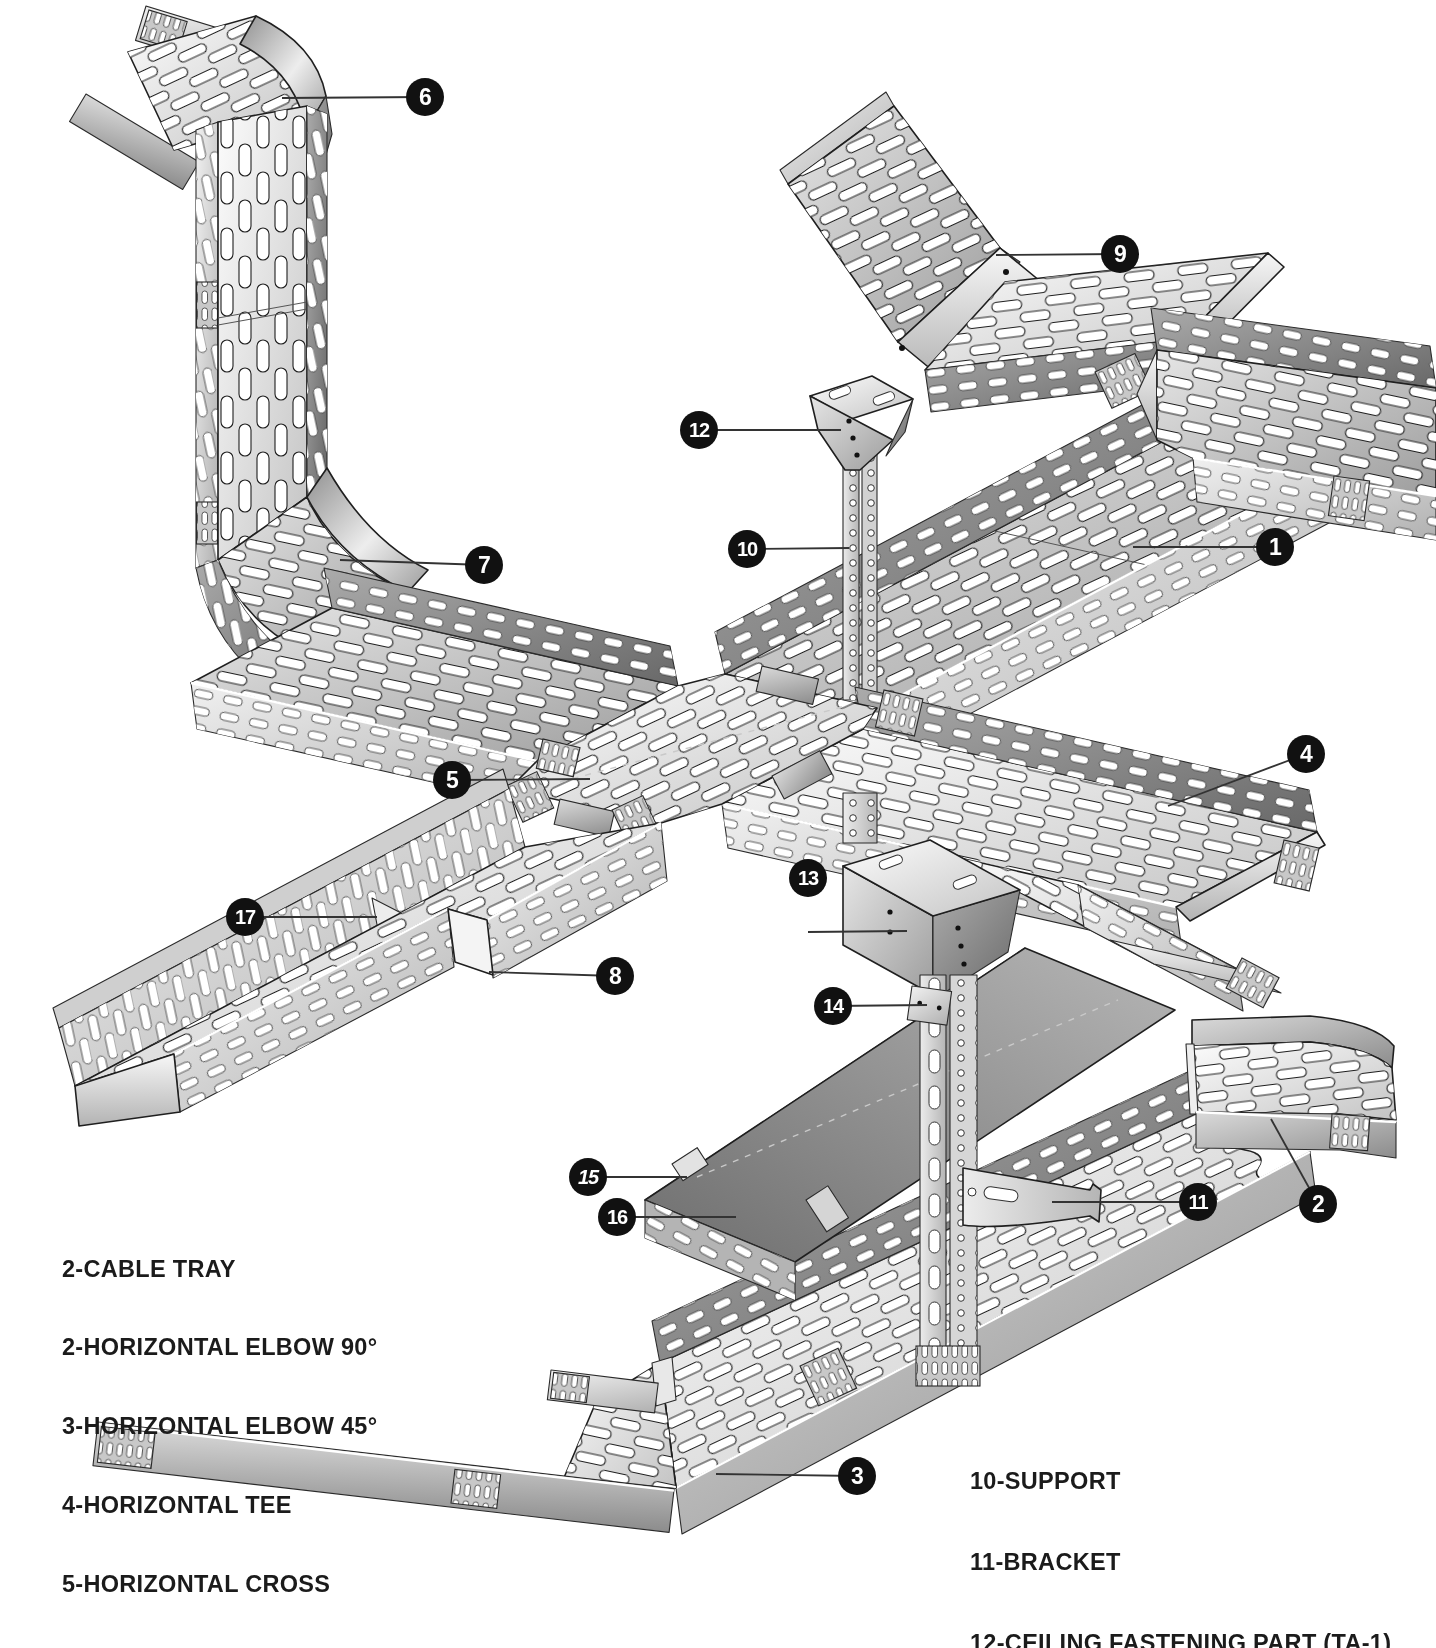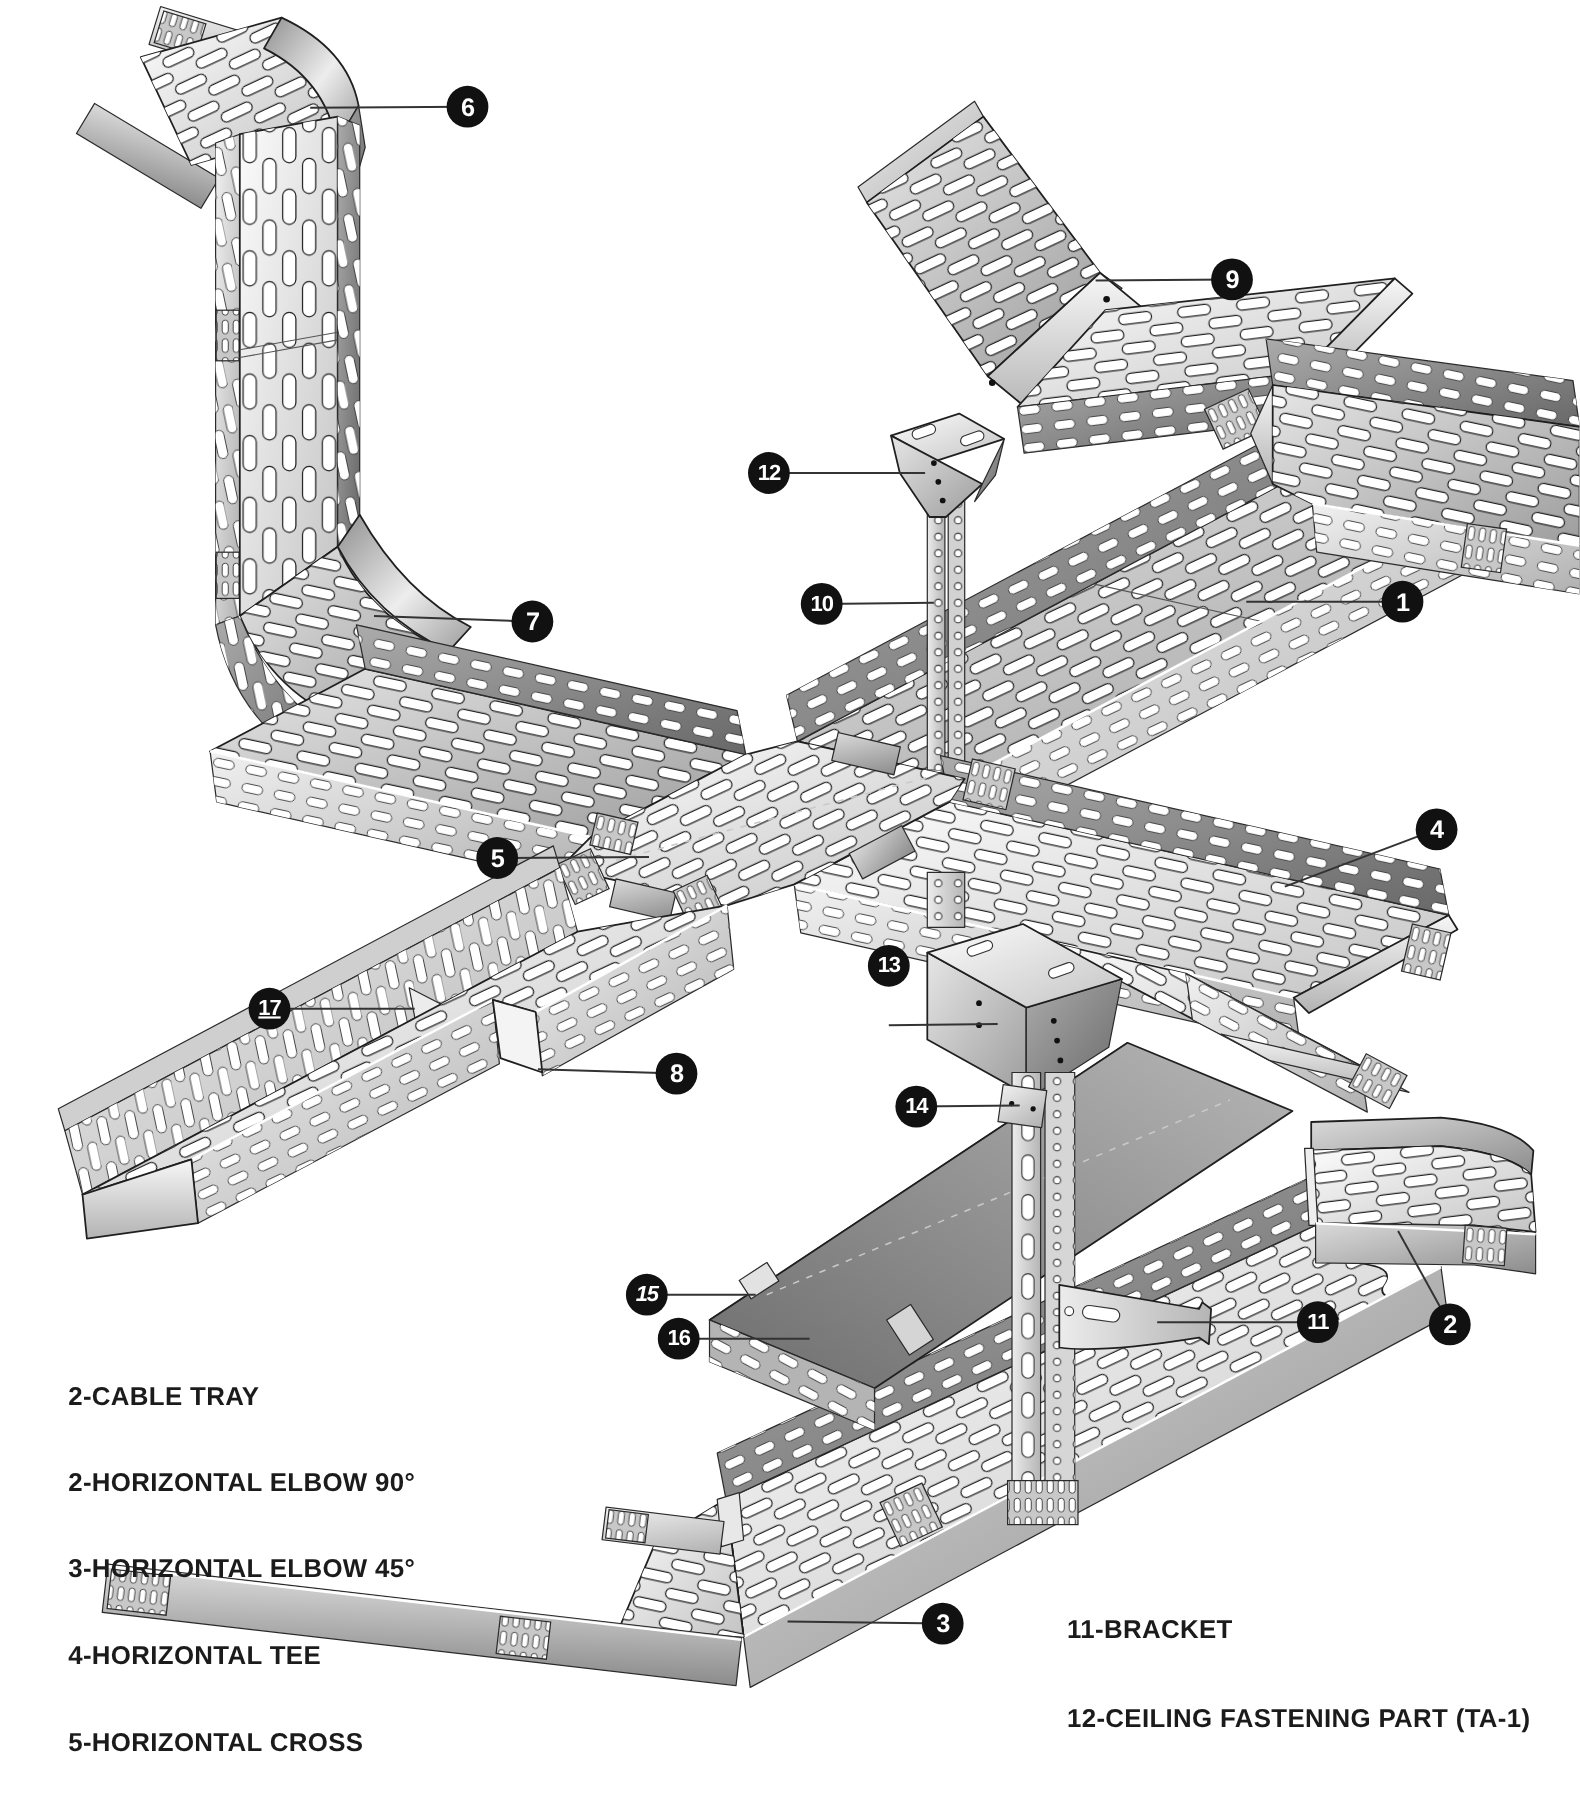--- a/index.html
+++ b/index.html
@@ -402,20 +402,21 @@
   <div>2-HORIZONTAL ELBOW 90°</div>
   <div>3-HORIZONTAL ELBOW 45°</div>
   <div>4-HORIZONTAL TEE</div>
   <div>5-HORIZONTAL CROSS</div>
   
   
   
   
 </div>
 <div class="legend" id="legend-right">
+  <div>10-SUPPORT</div>
   <div>11-BRACKET</div>
   <div>12-CEILING FASTENING PART (TA-1)</div>
   
   
   
   
   
 </div>
 
 <div class="badge" style="left: 1256px; top: 528px;">1</div>
@@ -427,14 +428,14 @@
     <div class="badge" style="left: 465px; top: 546px;">7</div>
     <div class="badge" style="left: 596px; top: 957px;">8</div>
     <div class="badge" style="left: 1101px; top: 235px;">9</div>
     <div class="badge two" style="left: 728px; top: 530px;">10</div>
     <div class="badge two" style="left: 1179px; top: 1183px;">11</div>
     <div class="badge two" style="left: 680px; top: 411px;">12</div>
     <div class="badge two" style="left: 789px; top: 859px;">13</div>
     <div class="badge two" style="left: 814px; top: 987px;">14</div>
     <div class="badge two" style="left: 569px; top: 1158px; font-style: italic;">15</div>
     <div class="badge two" style="left: 598px; top: 1198px;">16</div>
-    <div class="badge two" style="left: 226px; top: 898px; text-decoration: underline;">17</div>
+    <div class="badge two" style="left: 226px; top: 898px;">17</div>
   </div>
 
 </body></html>

